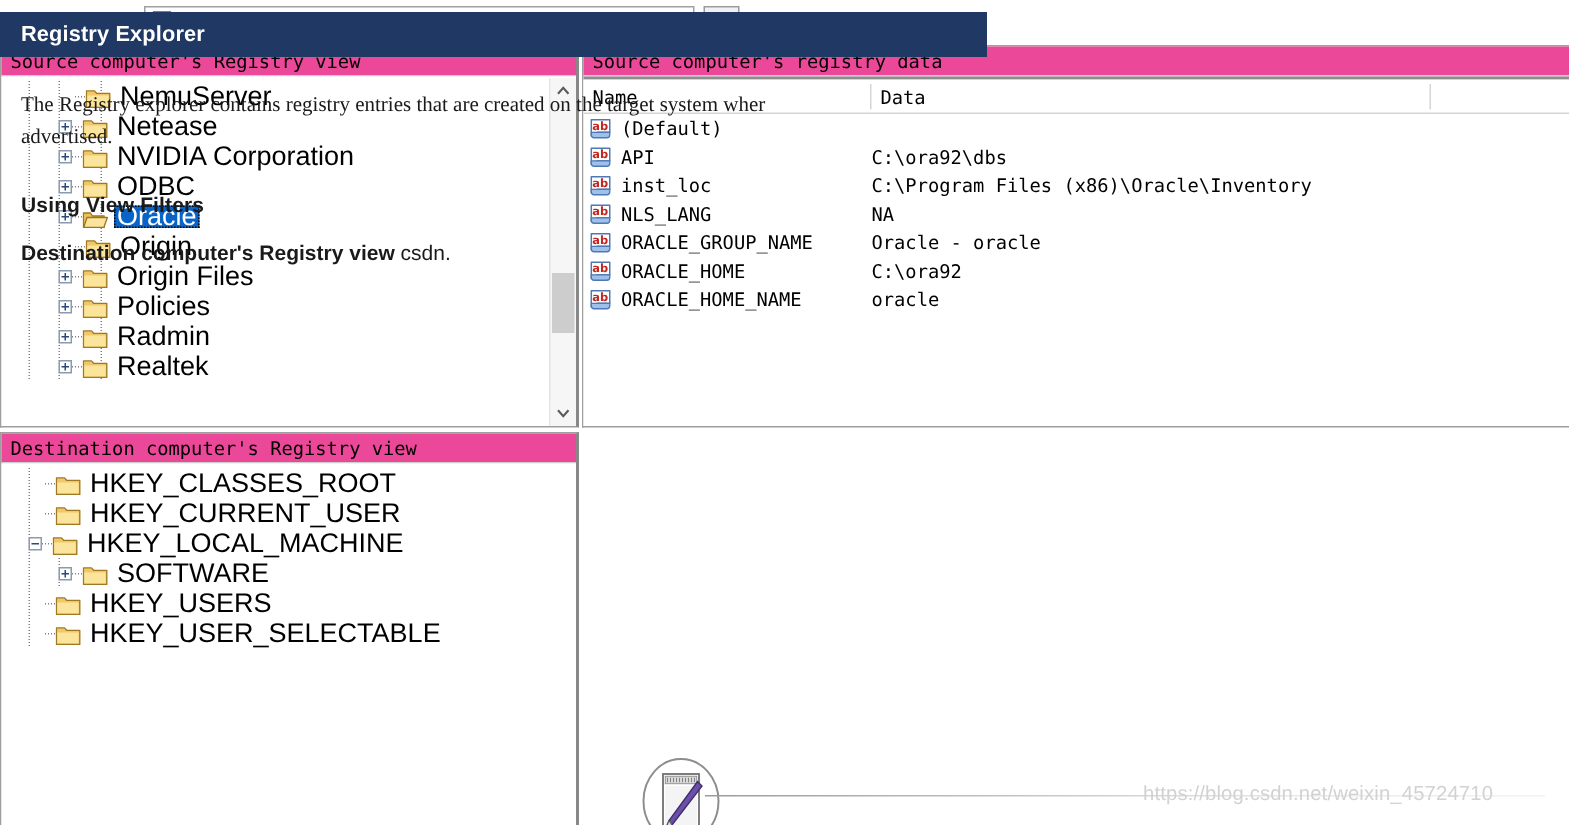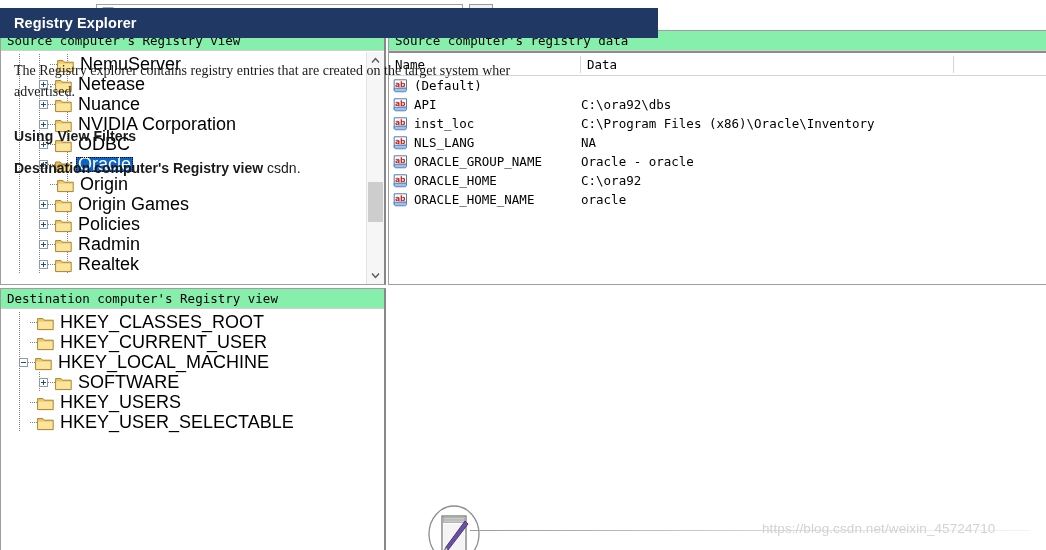--- a/index.html
+++ b/index.html
@@ -79,21 +79,21 @@
   }
 
   
   .panel {
     position: absolute;
     box-sizing: border-box;
     background: #ffffff;
   }
   .panel-header {
     height: 20px;
-    background: #86efac;
+    background: #ec4899;
     border-bottom: 1px solid #cfcfcf;
     display: flex;
     align-items: center;
     font-family: "DejaVu Sans Mono", "Liberation Mono", monospace;
     font-size: 12.5px;
     padding-left: 6px;
     box-sizing: border-box;
     color: #000;
     white-space: nowrap;
     overflow: hidden;
@@ -375,33 +375,20 @@
           <span class="dotline-v" style="left: 18px;"></span>
           <span class="dotline-v" style="left: 38px;"></span>
           <span class="dotline-v" style="left: 66px;"></span>
           <span class="tindent" style="width: 38px;"></span>
           <span class="expander plus"></span>
           <span class="hstub"></span>
           <span class="folder"><svg width="17" height="14" viewBox="0 0 17 14">
               <path d="M0.6 3.2 V12.6 H16.2 V3.2 H7.4 L6.0 1.6 H0.6 Z" fill="#f0c869" stroke="#a07a22" stroke-width="0.9" stroke-linejoin="round"></path>
               <path d="M1.2 4.6 H15.4 V11.9 H1.2 Z" fill="#fbe49c"></path>
             </svg></span>
-          <span class="tlabel">Nuance</span>
-        </div>
-        <div class="tnode">
-          <span class="dotline-v" style="left: 18px;"></span>
-          <span class="dotline-v" style="left: 38px;"></span>
-          <span class="dotline-v" style="left: 66px;"></span>
-          <span class="tindent" style="width: 38px;"></span>
-          <span class="expander plus"></span>
-          <span class="hstub"></span>
-          <span class="folder"><svg width="17" height="14" viewBox="0 0 17 14">
-              <path d="M0.6 3.2 V12.6 H16.2 V3.2 H7.4 L6.0 1.6 H0.6 Z" fill="#f0c869" stroke="#a07a22" stroke-width="0.9" stroke-linejoin="round"></path>
-              <path d="M1.2 4.6 H15.4 V11.9 H1.2 Z" fill="#fbe49c"></path>
-            </svg></span>
           <span class="tlabel">NVIDIA Corporation</span>
         </div>
         <div class="tnode">
           <span class="dotline-v" style="left: 18px;"></span>
           <span class="dotline-v" style="left: 38px;"></span>
           <span class="dotline-v" style="left: 66px;"></span>
           <span class="tindent" style="width: 38px;"></span>
           <span class="expander plus"></span>
           <span class="hstub"></span>
           <span class="folder"><svg width="17" height="14" viewBox="0 0 17 14">
@@ -440,21 +427,21 @@
           <span class="dotline-v" style="left: 18px;"></span>
           <span class="dotline-v" style="left: 38px;"></span>
           <span class="dotline-v" style="left: 66px;"></span>
           <span class="tindent" style="width: 38px;"></span>
           <span class="expander plus"></span>
           <span class="hstub"></span>
           <span class="folder"><svg width="17" height="14" viewBox="0 0 17 14">
               <path d="M0.6 3.2 V12.6 H16.2 V3.2 H7.4 L6.0 1.6 H0.6 Z" fill="#f0c869" stroke="#a07a22" stroke-width="0.9" stroke-linejoin="round"></path>
               <path d="M1.2 4.6 H15.4 V11.9 H1.2 Z" fill="#fbe49c"></path>
             </svg></span>
-          <span class="tlabel">Origin Games</span>
+          <span class="tlabel">Origin Files</span>
         </div>
         <div class="tnode">
           <span class="dotline-v" style="left: 18px;"></span>
           <span class="dotline-v" style="left: 38px;"></span>
           <span class="dotline-v" style="left: 66px;"></span>
           <span class="tindent" style="width: 38px;"></span>
           <span class="expander plus"></span>
           <span class="hstub"></span>
           <span class="folder"><svg width="17" height="14" viewBox="0 0 17 14">
               <path d="M0.6 3.2 V12.6 H16.2 V3.2 H7.4 L6.0 1.6 H0.6 Z" fill="#f0c869" stroke="#a07a22" stroke-width="0.9" stroke-linejoin="round"></path>

